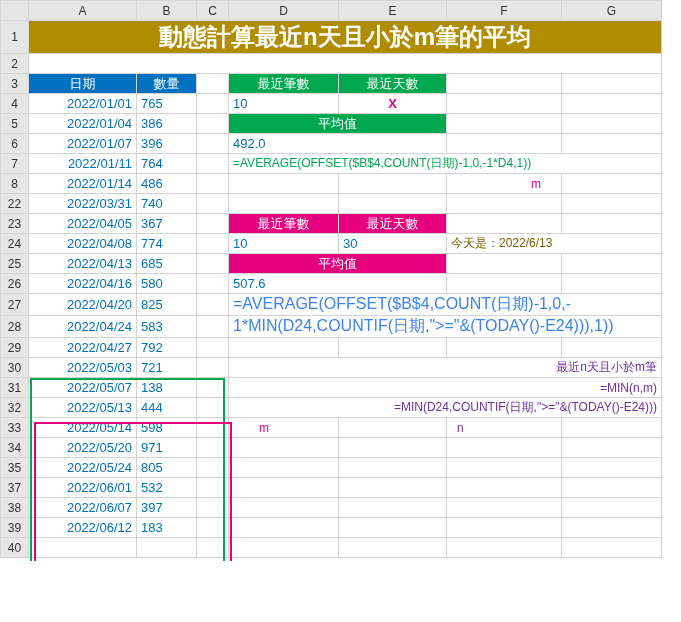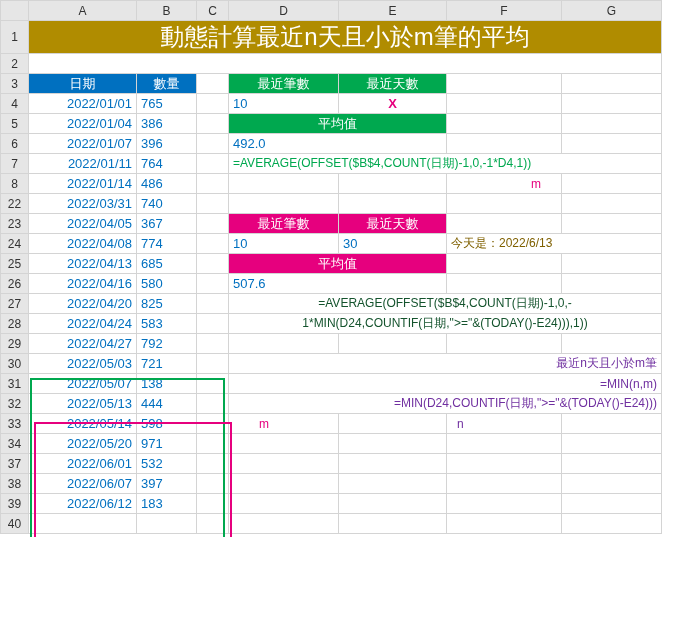--- a/index.html
+++ b/index.html
@@ -9,30 +9,30 @@
 .rowhead, .colhead { background: #e6e6e6; color: #333; text-align: center; font-weight: normal; font-size: 12px; }
 .corner { background: #e6e6e6; }
 .col-r { width: 28px; }
 .col-a { width: 108px; }
 .col-b { width: 60px; }
 .col-c { width: 32px; }
 .col-d { width: 110px; }
 .col-e { width: 108px; }
 .col-f { width: 115px; }
 .col-g { width: 100px; }
-.title { background: #b08c00; color: #fff; font-size: 24px; font-weight: normal; text-align: center; }
+.title { background: #b08c00; color: #fff; font-size: 24px; font-weight: bold; text-align: center; }
 .hdr-blue { background: #0070c0; color: #fff; text-align: center; }
 .hdr-green { background: #00a84f; color: #fff; text-align: center; }
 .hdr-pink { background: #e6007e; color: #fff; text-align: center; }
 .val-blue { color: #0070c0; }
 .val-blue-r { color: #0070c0; text-align: right; padding-right: 8px; }
 .val-blue-l { color: #0070c0; text-align: left; padding-left: 8px; }
 .val-red { color: #e6007e; text-align: center; font-weight: bold; }
 .formula-green { color: #00a84f; font-size: 12px; }
-.formula-pink { color: #14532d; font-size: 12px; text-align: center; }
+.formula-pink { color: #3b82f6; font-size: 16px; }
 .formula-purple { color: #7030a0; font-size: 12px; text-align: right; }
 .brown { color: #7f6000; font-size: 12px; }
 .mlabel { color: #e6007e; font-size: 12px; text-align: center; }
 .nlabel { color: #7030a0; font-size: 12px; text-align: center; }
 .box1, .box2 { position: absolute; pointer-events: none; z-index: 5; }
 .box1 { border: 2px solid #00a84f; }
 .box2 { border: 2px solid #e6007e; }
 .container { position: relative; display: inline-block; }
 </style>
 </head>
@@ -252,20 +252,30 @@
 <th class="rowhead">34</th>
 <td class="val-blue-r">2022/05/20</td>
 <td class="val-blue-l">971</td>
 <td></td>
           <td></td>
           <td></td>
           <td></td>
           <td></td>
 </tr>
 
+<tr>
+<th class="rowhead">35</th>
+<td class="val-blue-r">2022/05/24</td>
+<td class="val-blue-l">805</td>
+<td></td>
+          <td></td>
+          <td></td>
+          <td></td>
+          <td></td>
+</tr>
 
 
 <tr>
 <th class="rowhead">37</th>
 <td class="val-blue-r">2022/06/01</td>
 <td class="val-blue-l">532</td>
 <td></td>
           <td></td>
           <td></td>
           <td></td>

